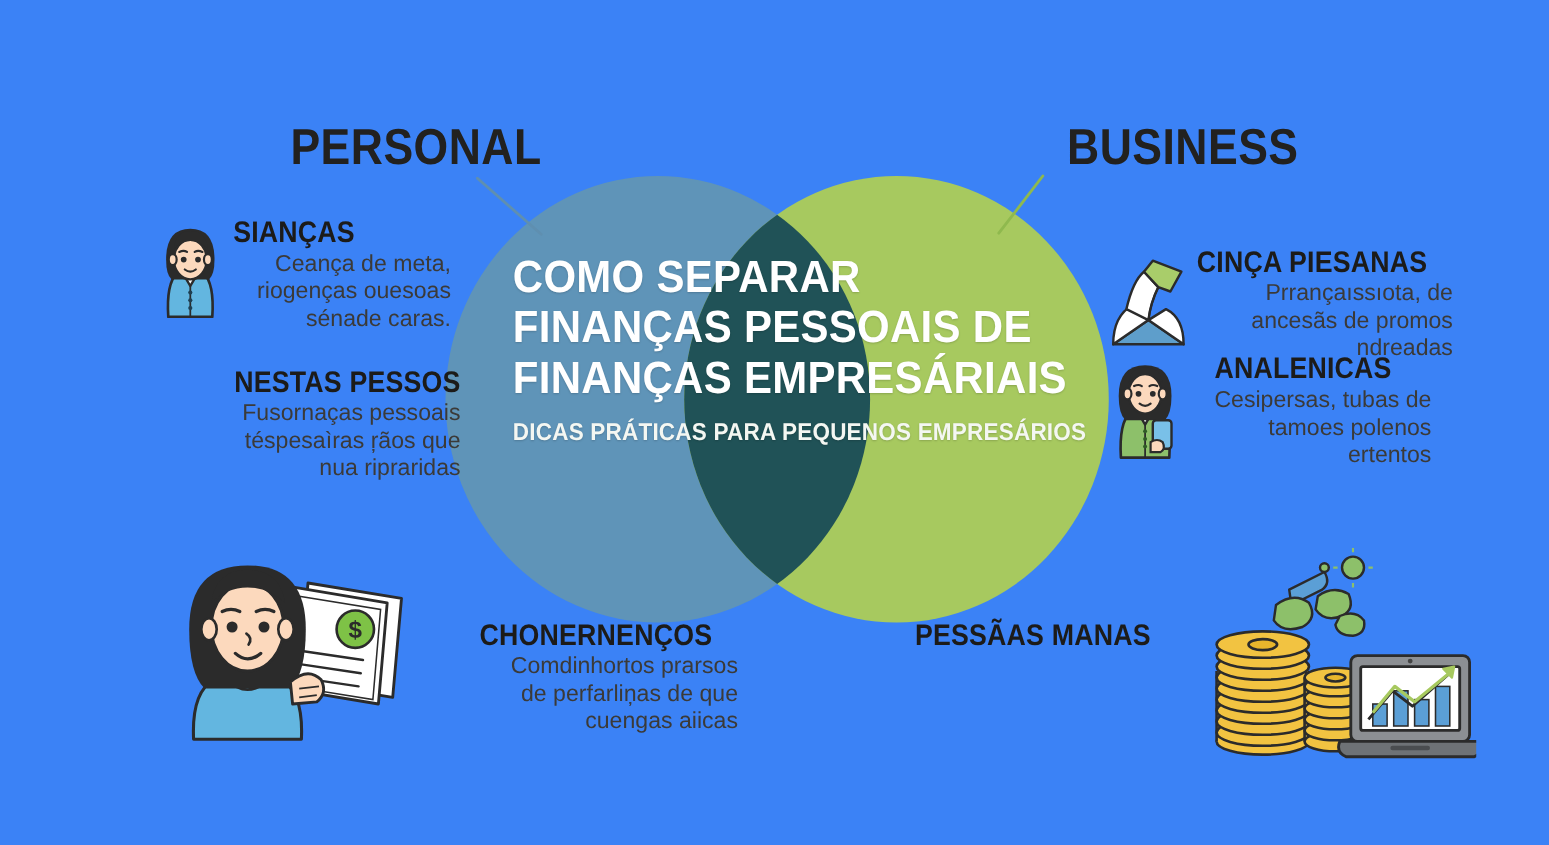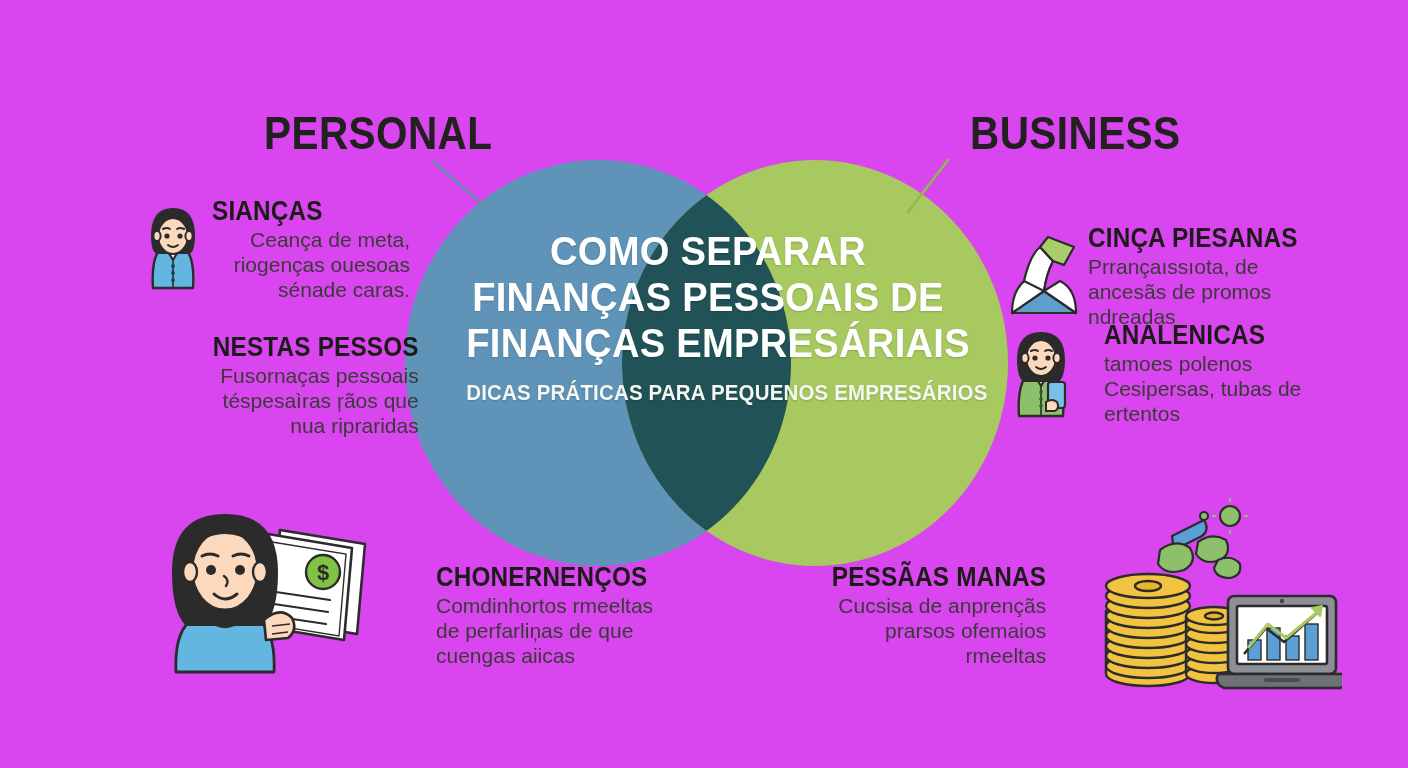--- a/index.html
+++ b/index.html
@@ -4,21 +4,21 @@
 <style>
   html, body {
     margin: 0;
     padding: 0;
     background: #ffffff;
   }
   #canvas {
     position: relative;
     width: 1408px;
     height: 768px;
-    background: #d946ef;
+    background: #3b82f6;
     overflow: hidden;
     font-family: "Liberation Sans", sans-serif;
     -webkit-font-smoothing: antialiased;
   }
 
   
   #venn-layer {
     position: absolute;
     left: 0; top: 0;
     width: 1408px;
@@ -39,21 +39,20 @@
   }
   #label-personal { left: 264px; top: 106px; }
   #label-business { left: 970px; top: 106px; }
 
   
   #center-block {
     position: absolute;
     left: 448px;
     top: 228px;
     width: 520px;
-    text-align: center;
     pointer-events: none;
   }
   .center-line {
     font-family: "Liberation Sans Narrow", "Liberation Sans", sans-serif;
     font-weight: bold;
     font-size: 41px;
     line-height: 46px;
     color: #ffffff;
     letter-spacing: 0.3px;
     transform: scaleX(0.93);
@@ -100,21 +99,21 @@
     text-align: right;
   }
   .callout-body {
     margin-top: 1px;
     font-family: "Liberation Sans", sans-serif;
     font-size: 21px;
     line-height: 25px;
     color: #3b3a38;
   }
   .body-right { text-align: right; }
-  .body-left  { text-align: left; }
+  .body-left  { text-align: right; }
 
   
   #callout-siancas   { left: 142px; top: 196px;  width: 268px; }
   #callout-nestas    { left: 190px; top: 332px;  width: 220px; }
   #callout-cinca     { left: 1006px; top: 198px; width: 280px; margin-top: 25px; }
   #callout-analenicas{ left: 1006px; top: 320px; width: 285px; gap: 20px; }
   #callout-chonernencos { left: 160px; top: 500px; width: 470px; }
   #callout-pessoas   { left: 808px; top: 558px;  width: 480px; }
 
   #callout-siancas .callout-icon   { margin-right: 8px; margin-top: 6px; }
@@ -241,22 +240,22 @@
         <path d="M25 27 Q29 25 32 27" stroke="#2b2b2b" stroke-width="2" fill="none" stroke-linecap="round"></path>
         <path d="M39 27 Q42 25 46 27" stroke="#2b2b2b" stroke-width="2" fill="none" stroke-linecap="round"></path>
         <path d="M30 43 Q35 47 40 43" stroke="#2b2b2b" stroke-width="2" fill="none" stroke-linecap="round"></path>
         <rect x="42" y="58" width="17" height="26" rx="3" fill="#79c0e8" stroke="#2b2b2b" stroke-width="2.2"></rect>
         <path d="M40 78 q6 -4 11 0 q3 6 -2 9 l-9 0 z" fill="#fcd9bd" stroke="#2b2b2b" stroke-width="2"></path>
       </svg>
     </div>
     <div class="callout-text">
       <div class="callout-title">ANALENICAS</div>
       <div class="callout-body body-left">
+        <div class="nowrap-line">Cesipersas, tubas de</div>
         <div class="nowrap-line">tamoes polenos</div>
-        <div class="nowrap-line">Cesipersas, tubas de</div>
         <div class="nowrap-line">ertentos</div>
       </div>
     </div>
   </div>
 
   <div class="callout" id="callout-chonernencos">
     <div class="callout-icon">
       <svg width="230" height="180" viewBox="0 0 230 180">
 
         <path d="M120 36 L205 50 L197 140 L112 126 Z" fill="#ffffff" stroke="#2b2b2b" stroke-width="2.6" stroke-linejoin="round"></path>
@@ -283,35 +282,30 @@
         <path d="M64 82 q6 4 2 10" stroke="#2b2b2b" stroke-width="2.4" fill="none" stroke-linecap="round"></path>
         <path d="M54 100 Q65 110 77 100" stroke="#2b2b2b" stroke-width="3" fill="none" stroke-linecap="round"></path>
 
         <path d="M104 126 q16 -14 28 -2 q6 12 -4 20 l-22 2 z" fill="#fcd9bd" stroke="#2b2b2b" stroke-width="2.6" stroke-linejoin="round"></path>
         <path d="M112 132 l18 -2 M112 140 l16 -2" stroke="#2b2b2b" stroke-width="1.6"></path>
       </svg>
     </div>
     <div class="callout-text" style="margin-top:62px;margin-left:40px;">
       <div class="callout-title">CHONERNENÇOS</div>
       <div class="callout-body body-left">
-        <div class="nowrap-line">Comdinhortos rmeeltas</div>
+        <div class="nowrap-line">Comdinhortos prarsos</div>
         <div class="nowrap-line">de perfarliņas de que</div>
         <div class="nowrap-line">cuengas aiicas</div>
       </div>
     </div>
   </div>
 
   <div class="callout" id="callout-pessoas">
     <div class="callout-text" style="padding-top:4px;">
       <div class="callout-title align-right">PESSÃAS MANAS</div>
-      <div class="callout-body body-right">
-        <div class="nowrap-line">Cucsisa de anprençãs</div>
-        <div class="nowrap-line">prarsos ofemaios</div>
-        <div class="nowrap-line">rmeeltas</div>
-      </div>
     </div>
     <div class="callout-icon">
       <svg width="290" height="210" viewBox="0 0 290 210">
 
         <g stroke="#2b2b2b" stroke-width="2.2" stroke-linejoin="round">
           <path d="M120 38 l32 -16 q6 10 -2 16 l-28 14 z" fill="#5b9fd6"></path>
           <path d="M108 52 q16 -12 30 -2 q8 14 -6 22 q-18 6 -26 -6 z" fill="#8dc06a"></path>
           <path d="M146 44 q14 -10 28 -2 q6 14 -6 20 q-16 6 -24 -6 z" fill="#8dc06a"></path>
           <path d="M166 62 q14 -6 22 4 q2 12 -10 14 q-14 0 -16 -10 z" fill="#8dc06a"></path>
           <circle cx="178" cy="18" r="10" fill="#8dc06a"></circle>

